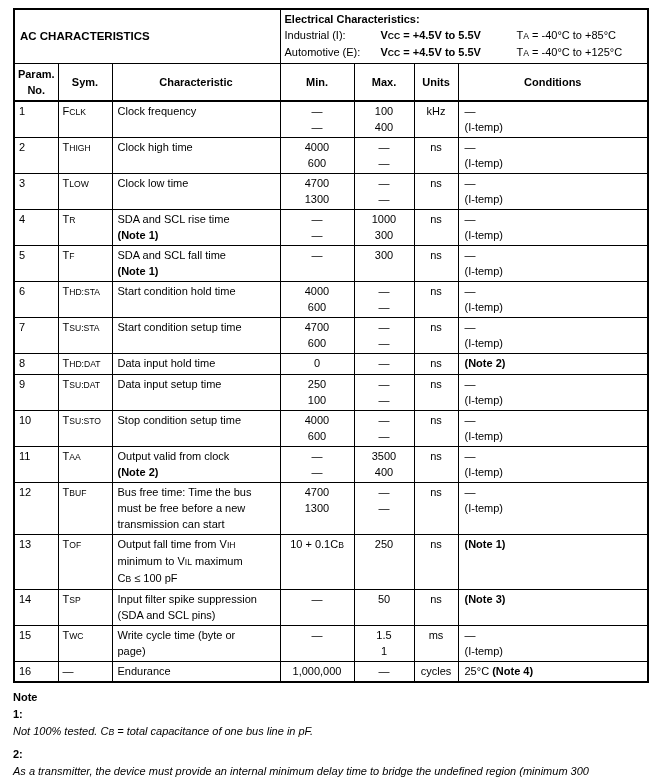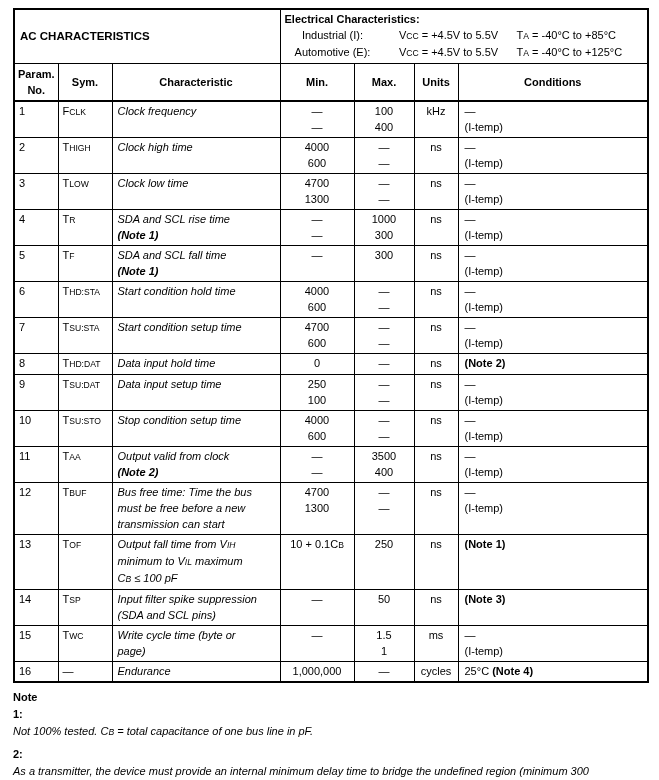--- a/index.html
+++ b/index.html
@@ -11,27 +11,27 @@
   col.c0{width:44px}col.c1{width:54px}col.c2{width:168px}
   col.c3{width:74px}col.c4{width:60px}col.c5{width:44px}col.c6{width:190px}
   th,td{border:1px solid #000;font-size:11px;line-height:16px;
     vertical-align:top;padding:1px 4px 2px 4px;overflow:hidden;}
   table{border:2px solid #000;}
   tr.colhead th{border-bottom:2px solid #000;vertical-align:middle;
     text-align:center;font-weight:bold;white-space:pre-line;padding:2px 2px;}
   .tophead td{vertical-align:middle;}
   .tophead .ac-cell{font-weight:bold;font-size:11.5px;padding-left:5px;}
   .elec-title{font-weight:bold;}
-  .elec-line{display:flex;text-align:center;}
+  .elec-line{display:flex;}
   .elec-line .el-label{width:96px;flex:none;}
-  .elec-line .el-vcc{width:136px;flex:none;}
+  .elec-line .el-vcc{width:136px;flex:none;font-weight:bold;}
   .sc{font-size:0.78em;}
   td.c-no,td.c-sym,td.c-char,td.c-cond{text-align:left;}
   td.c-min,td.c-max,td.c-units{text-align:center;}
-  td.c-char{padding-left:5px;font-style:italic;}
+  td.c-char{padding-left:5px;}
   td.c-cond{padding-left:6px;}
   .ln{min-height:16px;}
   .notes{width:640px;margin-top:6px;font-size:11px;line-height:17px;}
   .note-row{display:flex;margin-bottom:5px;align-items:flex-start;flex-direction:column;}
   .note-word{width:28px;flex:none;font-weight:bold;}
   .note-num{width:21px;flex:none;font-weight:bold;}
   .note-body{flex:1;max-width:582px;font-style:italic;}
 </style>
 </head>
 <body>

